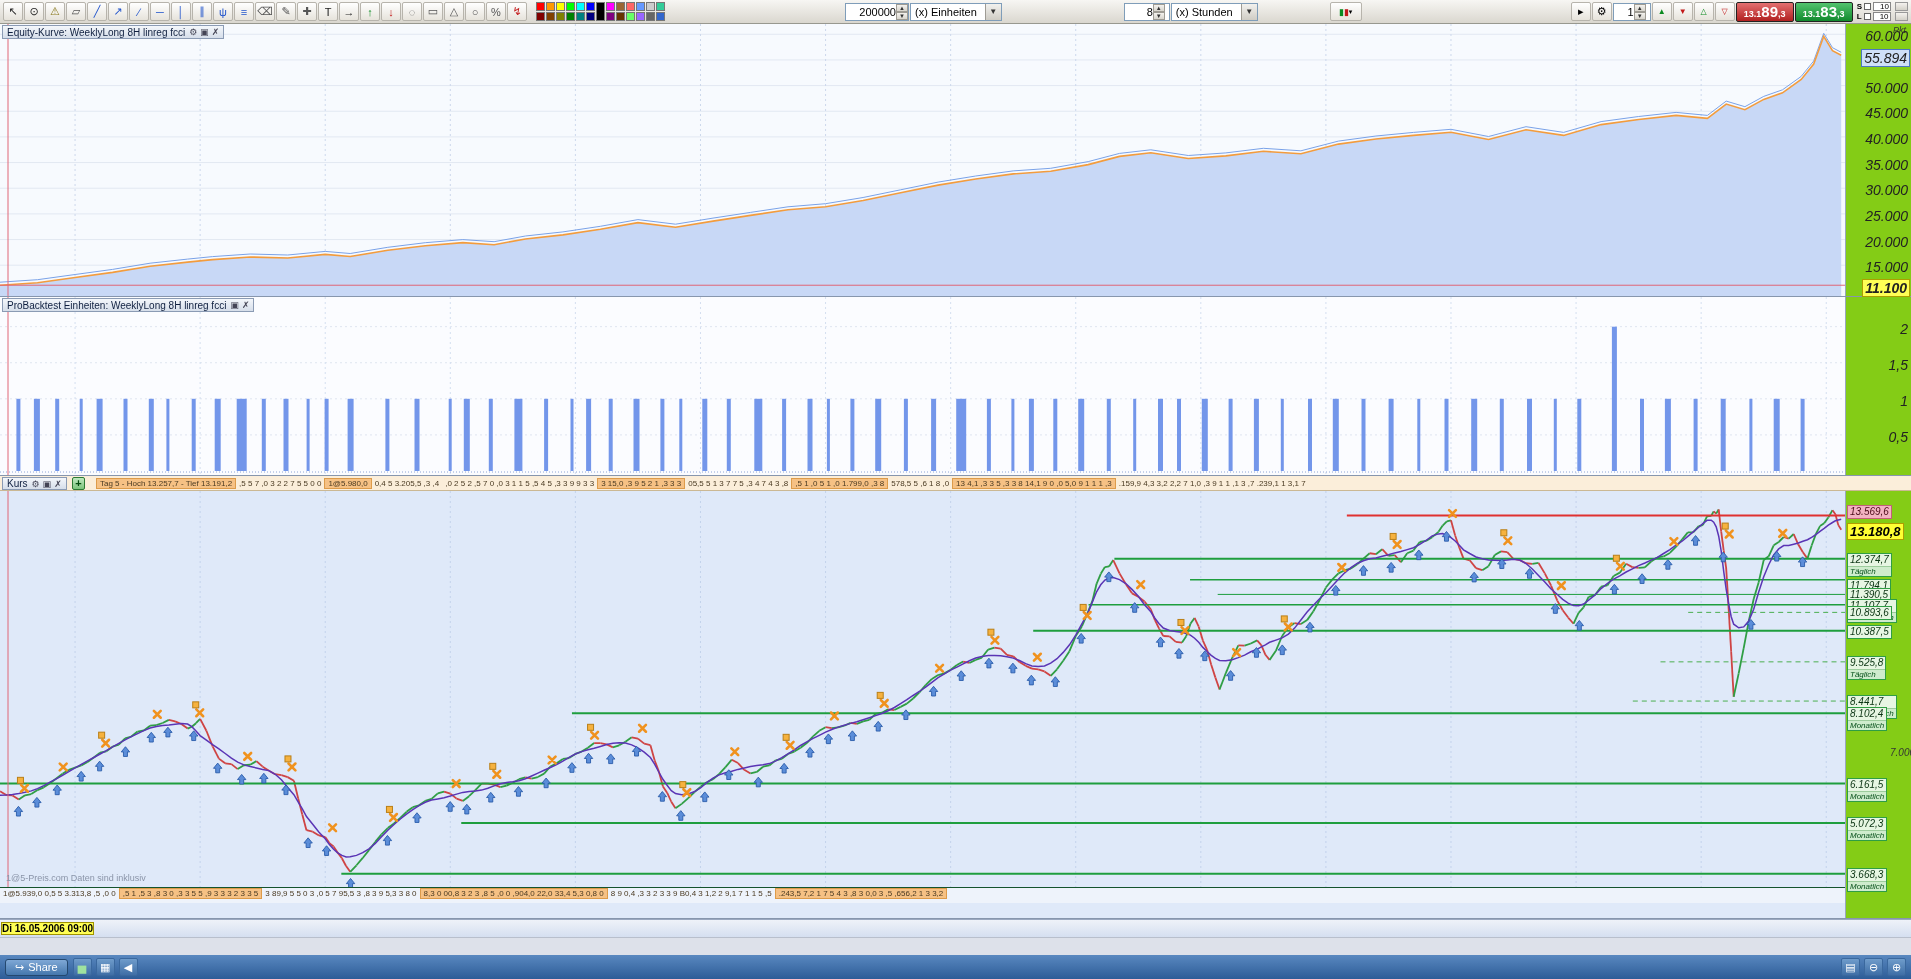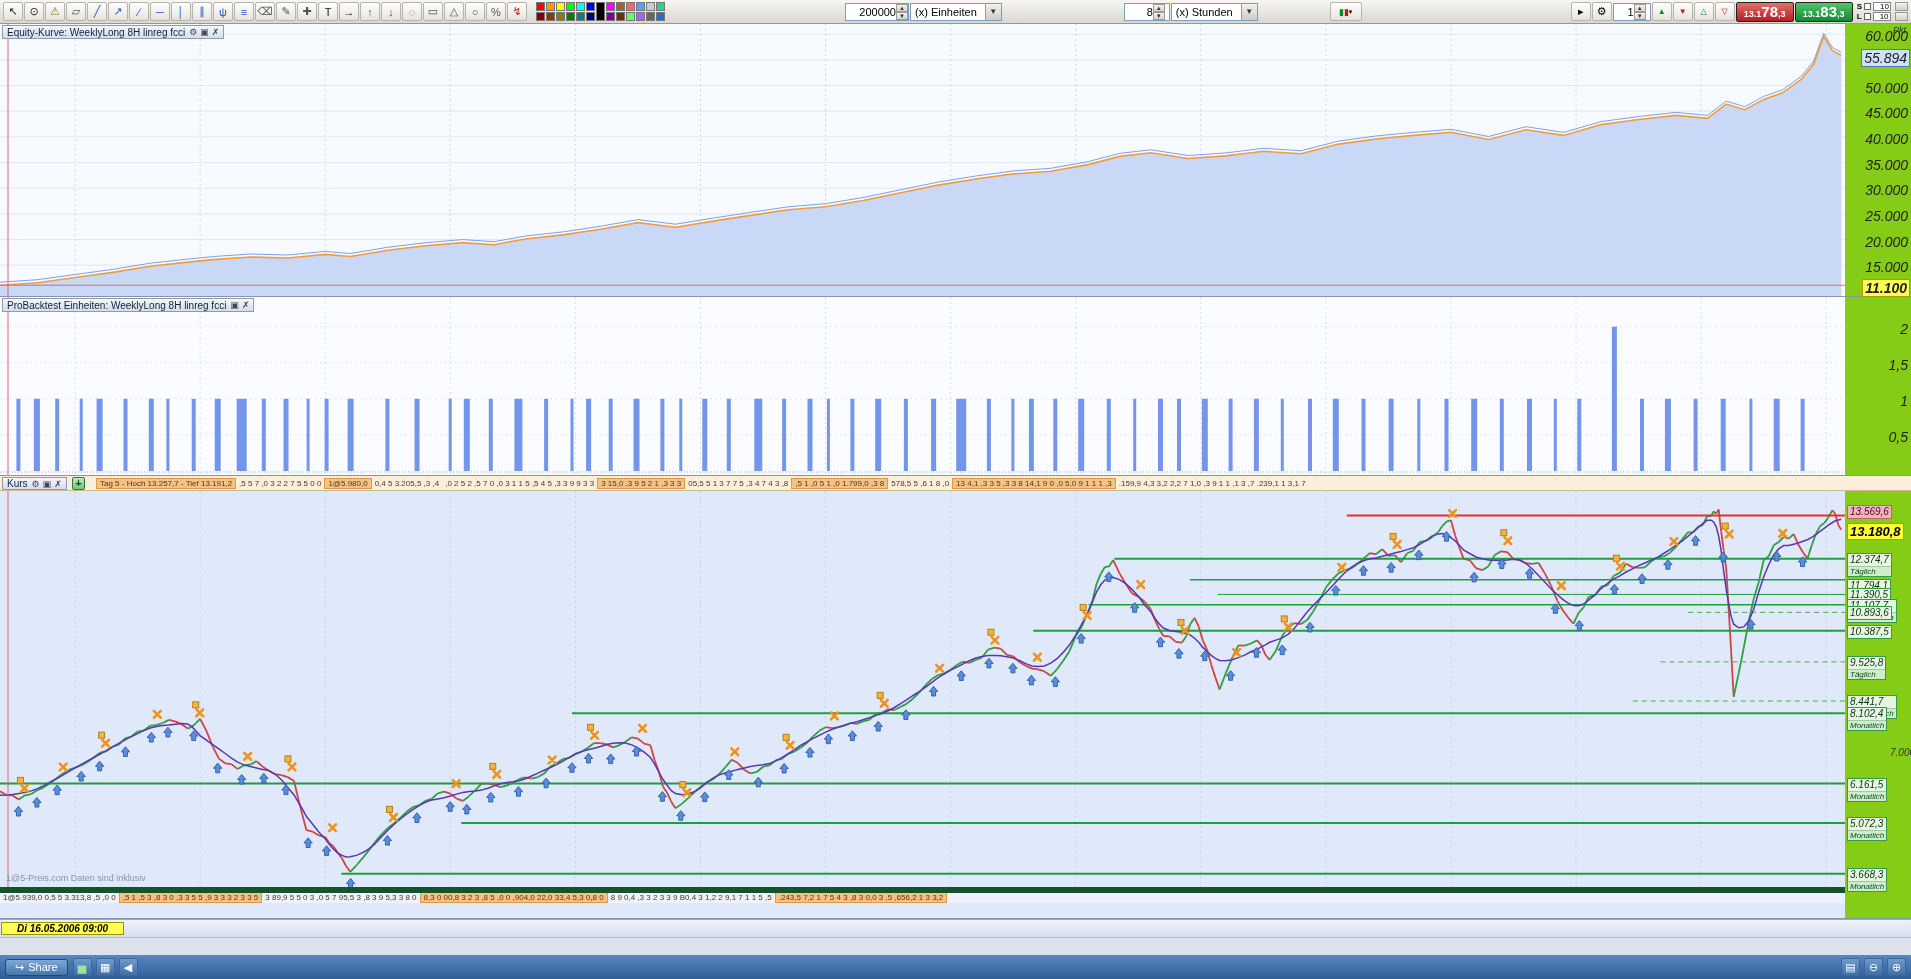--- a/index.html
+++ b/index.html
@@ -51,28 +51,28 @@
   .axis-chip.current{background:#ffff33;border:1px solid #b09c00;font-weight:bold;font-size:13px;line-height:15px;color:#000;}
   .axis-chip.green{background:#e7f6e3;border:1px solid #2f9e44;color:#0a3312;}
   .axis-chip.tick{color:#333;padding-left:43px;}
   .axis-chip .sub{display:block;font-size:8px;line-height:9px;background:#cfeccd;border-top:1px solid #9ccc9c;margin:0 -2px;padding:0 2px;color:#06501a;}
 
   
   .kurs-header{position:absolute;left:0;right:0;top:0;height:15px;background:#fbeeda;border-bottom:1px solid #cbb894;display:flex;align-items:center;overflow:hidden;padding-left:96px;}
   .strip{display:flex;align-items:center;overflow:hidden;white-space:nowrap;}
   .seg{font-size:8px;padding:0 3px;color:#4a3a22;}
   .seg.hl{background:#f6c184;border:1px solid #dd9b4a;}
-  .kurs-bottomstrip{position:absolute;left:0;right:66px;top:411px;height:16px;background:#eef3fb;border-top:6px solid #14532d;display:flex;align-items:flex-end;overflow:hidden;}
+  .kurs-bottomstrip{position:absolute;left:0;right:66px;top:411px;height:16px;background:#eef3fb;border-top:1px solid #14532d;display:flex;align-items:flex-start;overflow:hidden;}
   .yearsrow{position:absolute;left:0;right:66px;top:427px;height:16px;background:#e8eefa;border-top:1px solid #9aa8c0;font-size:10px;color:#1a2a44;}
   .year{position:absolute;top:2px;}
   .watermark{position:absolute;left:6px;bottom:4px;font-size:9px;color:#8a94a8;z-index:4;}
 
   
   .statusrow{height:18px;background:linear-gradient(#eef2f9,#d5dfF0);border-top:1px solid #9aa8c0;display:flex;align-items:center;}
-  .datechip{background:#ffff55;border:1px solid #9f9200;font-size:10px;padding:0 15px;margin-left:1px;font-weight:bold;color:#000;font-style:italic;}
+  .datechip{background:#ffff55;border:1px solid #9f9200;font-size:10px;padding:0 0;margin-left:1px;font-weight:bold;color:#000;}
   .gaprow{height:18px;background:#dde1ea;border-top:1px solid #b8bfcc;}
   .taskbar{height:24px;background:linear-gradient(#5988c0,#2d5c97);display:flex;align-items:center;color:#fff;gap:5px;padding:0 5px;}
   .share-btn{display:flex;align-items:center;gap:4px;background:linear-gradient(#7fa8d6,#4577ad);border:1px solid #24486f;border-radius:3px;padding:1px 9px;font-size:11px;cursor:pointer;}
   .task-icn{width:19px;height:18px;border:1px solid #3a689e;background:linear-gradient(#6f9ccb,#3f6ea6);display:flex;align-items:center;justify-content:center;font-size:11px;border-radius:2px;cursor:pointer;}
   .task-right{margin-left:auto;display:flex;gap:4px;}
   .biggap{flex:1 1 auto;}
   svg{display:block;}
 </style>
 </head>
 <body>
@@ -205,21 +205,21 @@
         </div>
     </div>
     <div style="display:flex;gap:1px;" id="order-btns">
         <div class="tbtn" style="color: rgb(10, 138, 31); font-size: 8px;">▲</div>
         <div class="tbtn" style="color: rgb(194, 24, 24); font-size: 8px;">▼</div>
         <div class="tbtn" style="color: rgb(10, 138, 31); font-size: 8px;">△</div>
         <div class="tbtn" style="color: rgb(194, 24, 24); font-size: 8px;">▽</div>
       </div>
     <div class="price-btn sell">
       <span class="p-small">13.1</span>
-        <span class="p-big">78</span>
+        <span class="p-big">89</span>
         <span class="p-sup">,3</span>
     </div>
     <div class="price-btn buy">
       <span class="p-small">13.1</span>
         <span class="p-big">83</span>
         <span class="p-sup">,3</span>
     </div>
     <div class="sl-block">
       <div class="sl-row">
         <span>S</span>

